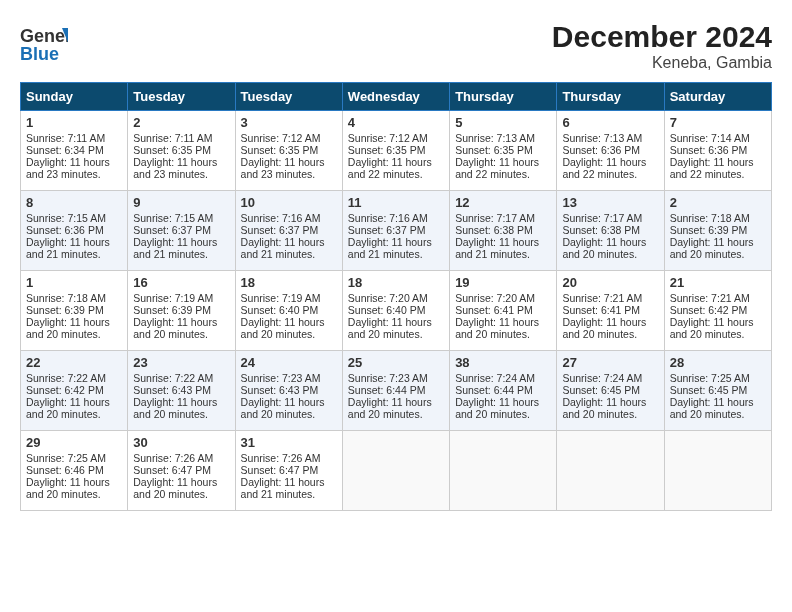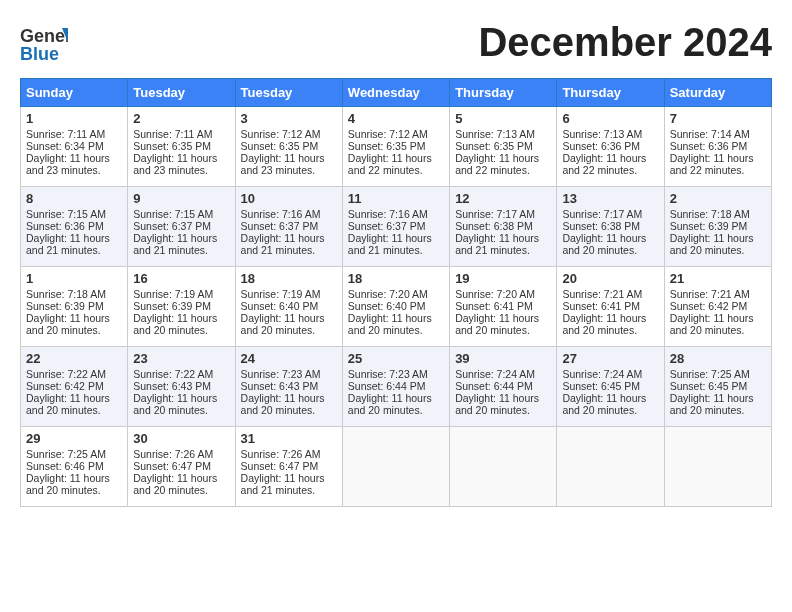--- a/index.html
+++ b/index.html
@@ -18,34 +18,34 @@
     }
     .logo {
       display: flex;
       flex-direction: column;
       align-items: flex-start;
     }
     .title-area {
       text-align: right;
     }
     .month-title {
-      font-size: 40px;
+      font-size: 30px;
       font-weight: bold;
       color: #222;
     }
     .location {
       font-size: 16px;
       color: #444;
     }
     table {
       width: 100%;
       border-collapse: collapse;
     }
     th {
-      background-color: #3b82f6;
+      background-color: #0c4a6e;
       color: white;
       font-size: 13px;
       font-weight: bold;
       padding: 6px 5px;
       text-align: left;
       border: 1px solid #2979c2;
     }
     td {
       border: 1px solid #ccc;
       vertical-align: top;
@@ -81,20 +81,21 @@
     <div class="logo-wrapper">
       <svg width="48" height="48" viewBox="0 0 48 48">
         <text x="0" y="22" font-size="18" font-weight="bold" fill="#333" font-family="Arial">General</text>
         <text x="0" y="40" font-size="18" font-weight="bold" fill="#1a6fb5" font-family="Arial">Blue</text>
         <polygon points="42,8 52,8 52,32" fill="#1a6fb5"></polygon>
       </svg>
     </div>
   </div>
   <div class="title-area">
     <div class="month-title">December 2024</div>
+    <div class="location">Keneba, Gambia</div>
   </div>
 </div>
 
 <table>
   <thead>
     <tr id="weekday-header">
         <th>Sunday</th>
         <th>Tuesday</th>
         <th>Tuesday</th>
         <th>Wednesday</th>
@@ -129,21 +130,21 @@
         <td><span class="day-num">18</span><span>Sunrise: 7:20 AM</span><br><span>Sunset: 6:40 PM</span><br><span>Daylight: 11 hours and 20 minutes.</span></td>
         <td><span class="day-num">19</span><span>Sunrise: 7:20 AM</span><br><span>Sunset: 6:41 PM</span><br><span>Daylight: 11 hours and 20 minutes.</span></td>
         <td><span class="day-num">20</span><span>Sunrise: 7:21 AM</span><br><span>Sunset: 6:41 PM</span><br><span>Daylight: 11 hours and 20 minutes.</span></td>
         <td><span class="day-num">21</span><span>Sunrise: 7:21 AM</span><br><span>Sunset: 6:42 PM</span><br><span>Daylight: 11 hours and 20 minutes.</span></td>
       </tr>
       <tr>
         <td><span class="day-num">22</span><span>Sunrise: 7:22 AM</span><br><span>Sunset: 6:42 PM</span><br><span>Daylight: 11 hours and 20 minutes.</span></td>
         <td><span class="day-num">23</span><span>Sunrise: 7:22 AM</span><br><span>Sunset: 6:43 PM</span><br><span>Daylight: 11 hours and 20 minutes.</span></td>
         <td><span class="day-num">24</span><span>Sunrise: 7:23 AM</span><br><span>Sunset: 6:43 PM</span><br><span>Daylight: 11 hours and 20 minutes.</span></td>
         <td><span class="day-num">25</span><span>Sunrise: 7:23 AM</span><br><span>Sunset: 6:44 PM</span><br><span>Daylight: 11 hours and 20 minutes.</span></td>
-        <td><span class="day-num">39</span><span>Sunrise: 7:24 AM</span><br><span>Sunset: 6:44 PM</span><br><span>Daylight: 11 hours and 20 minutes.</span></td>
+        <td><span class="day-num">38</span><span>Sunrise: 7:24 AM</span><br><span>Sunset: 6:44 PM</span><br><span>Daylight: 11 hours and 20 minutes.</span></td>
         <td><span class="day-num">27</span><span>Sunrise: 7:24 AM</span><br><span>Sunset: 6:45 PM</span><br><span>Daylight: 11 hours and 20 minutes.</span></td>
         <td><span class="day-num">28</span><span>Sunrise: 7:25 AM</span><br><span>Sunset: 6:45 PM</span><br><span>Daylight: 11 hours and 20 minutes.</span></td>
       </tr>
       <tr>
         <td><span class="day-num">29</span><span>Sunrise: 7:25 AM</span><br><span>Sunset: 6:46 PM</span><br><span>Daylight: 11 hours and 20 minutes.</span></td>
         <td><span class="day-num">30</span><span>Sunrise: 7:26 AM</span><br><span>Sunset: 6:47 PM</span><br><span>Daylight: 11 hours and 20 minutes.</span></td>
         <td><span class="day-num">31</span><span>Sunrise: 7:26 AM</span><br><span>Sunset: 6:47 PM</span><br><span>Daylight: 11 hours and 21 minutes.</span></td>
         <td class="empty-cell"></td>
         <td class="empty-cell"></td>
         <td class="empty-cell"></td>

